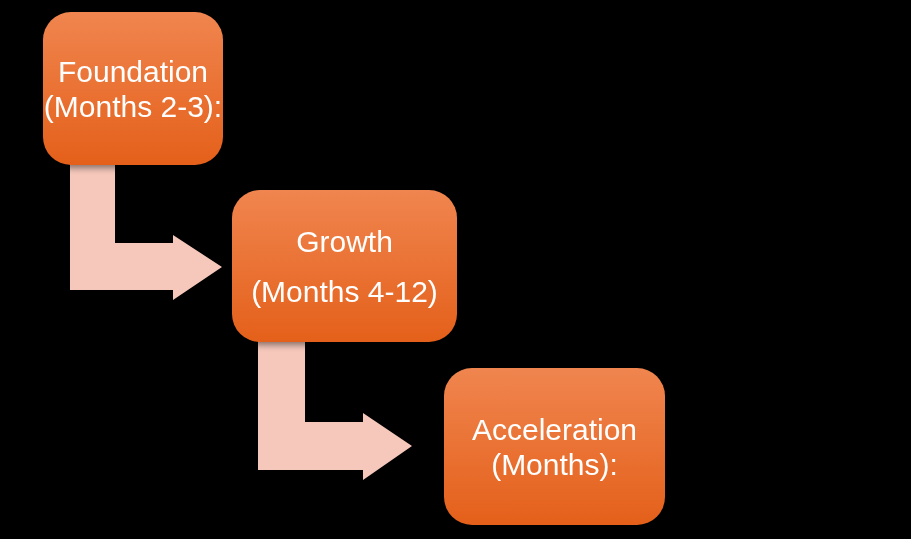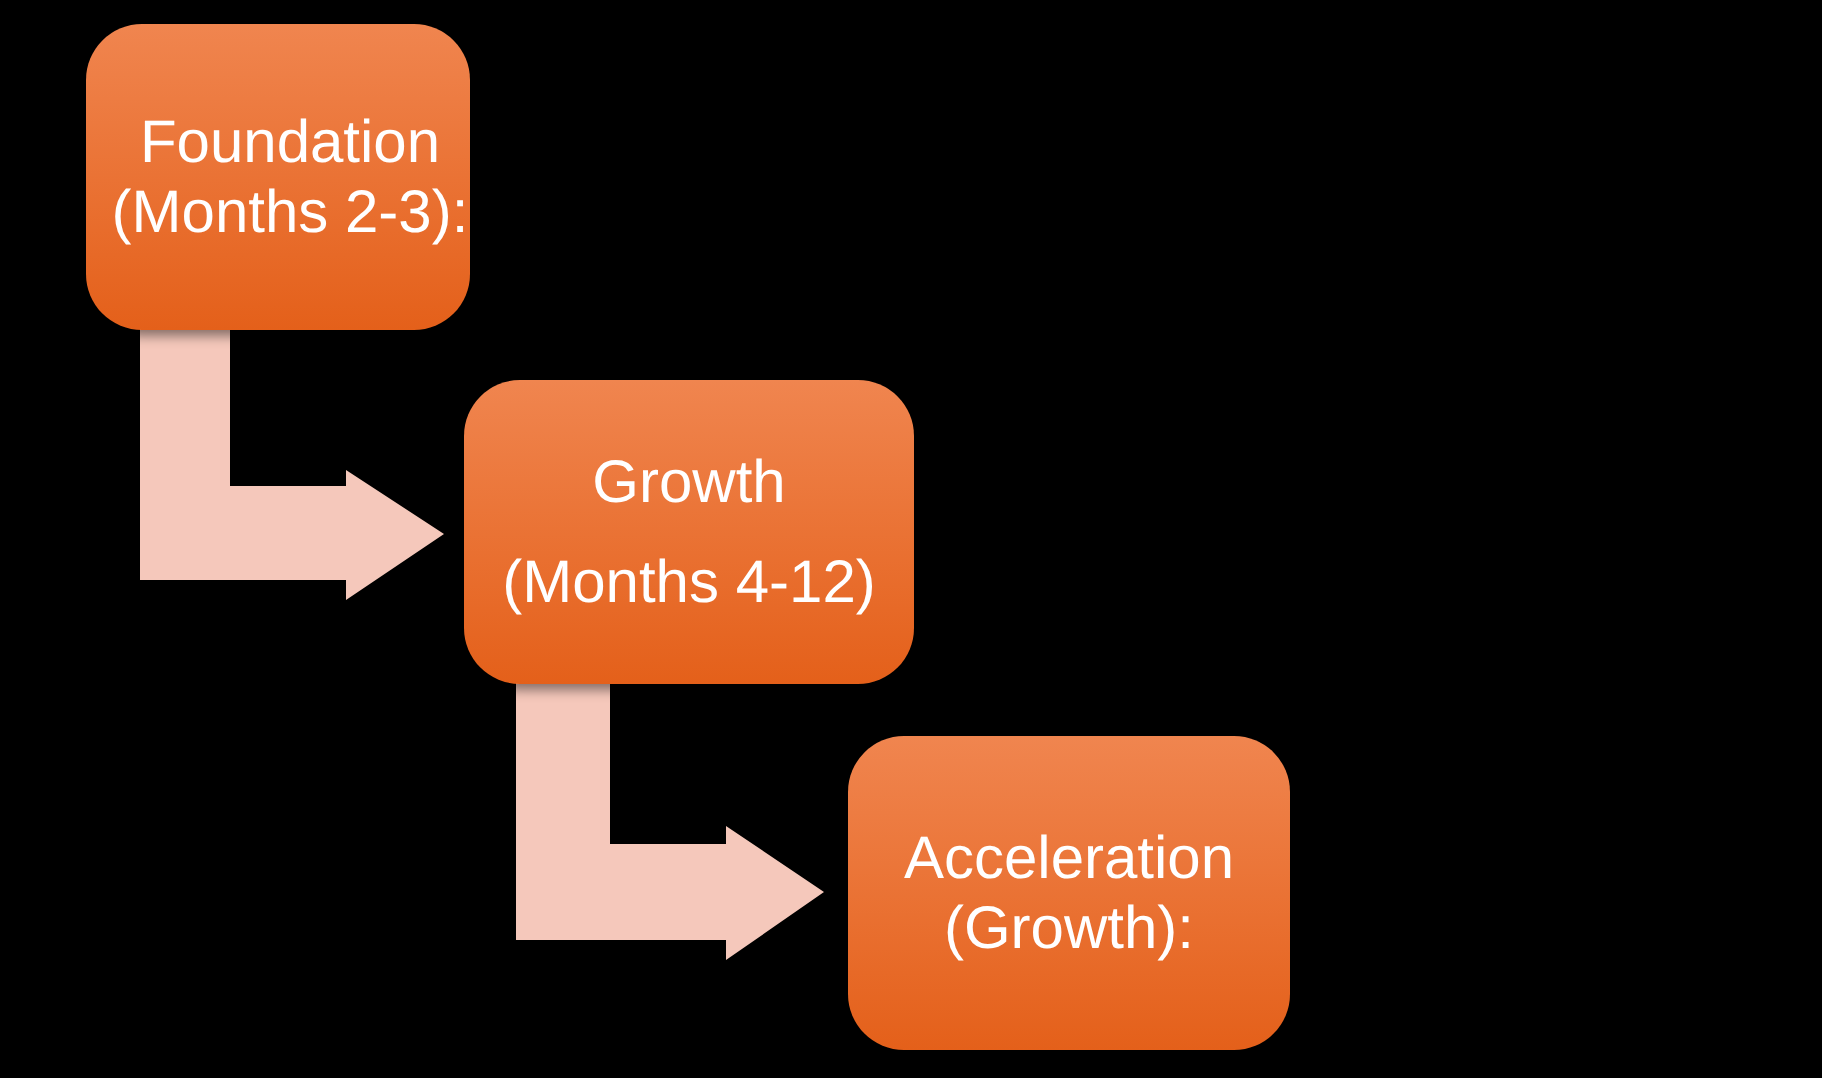--- a/index.html
+++ b/index.html
@@ -24,23 +24,23 @@
     flex-direction: column;
     align-items: center;
     justify-content: center;
     text-align: center;
     color: #ffffff;
     font-size: 30px;
     line-height: 35px;
     box-shadow: 0 3px 6px rgba(0,0,0,0.45);
   }
   .box .line { white-space: nowrap; }
-  #box-foundation   { left: 43px;  top: 12px;  width: 180px; height: 153px; padding-left: 12px; }
+  #box-foundation   { left: 43px;  top: 12px;  width: 180px; height: 153px; }
   #box-growth       { left: 232px; top: 190px; width: 225px; height: 152px; }
-  #box-acceleration { left: 424px; top: 368px; width: 221px; height: 157px; text-align: center; }
+  #box-acceleration { left: 444px; top: 368px; width: 221px; height: 157px; text-align: center; }
 </style>
 </head>
 <body>
 
 <div id="canvas" style="background: rgb(0, 0, 0);">
 
   <svg id="arrow-layer" viewBox="0 0 911 539" xmlns="http://www.w3.org/2000/svg">
     <polygon points="70,160 115,160 115,243 173,243 173,235 222,267 173,300 173,290 70,290" fill="#F5C8BB"></polygon>
     <polygon points="258,340 305,340 305,422 363,422 363,413 412,446 363,480 363,470 258,470" fill="#F5C8BB"></polygon>
   </svg>
@@ -50,16 +50,16 @@
     <div class="line">(Months 2-3):</div>
   </div>
 
   <div class="box" id="box-growth" style="background: linear-gradient(rgb(240, 133, 79), rgb(228, 96, 26)); color: rgb(255, 255, 255); gap: 15px;">
     <div class="line">Growth</div>
     <div class="line">(Months 4-12)</div>
   </div>
 
   <div class="box" id="box-acceleration" style="background: linear-gradient(rgb(240, 133, 79), rgb(228, 96, 26)); color: rgb(255, 255, 255);">
     <div class="line">Acceleration</div>
-    <div class="line">(Growth):</div>
+    <div class="line">(Months):</div>
   </div>
 
 </div>
 
 </body></html>

